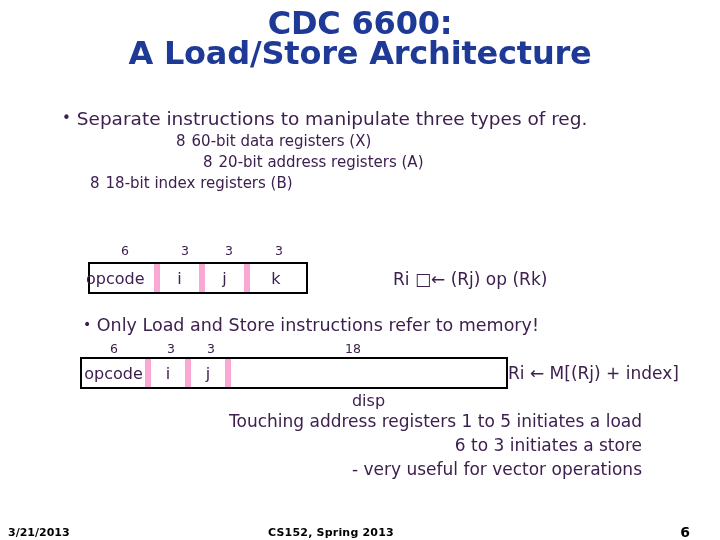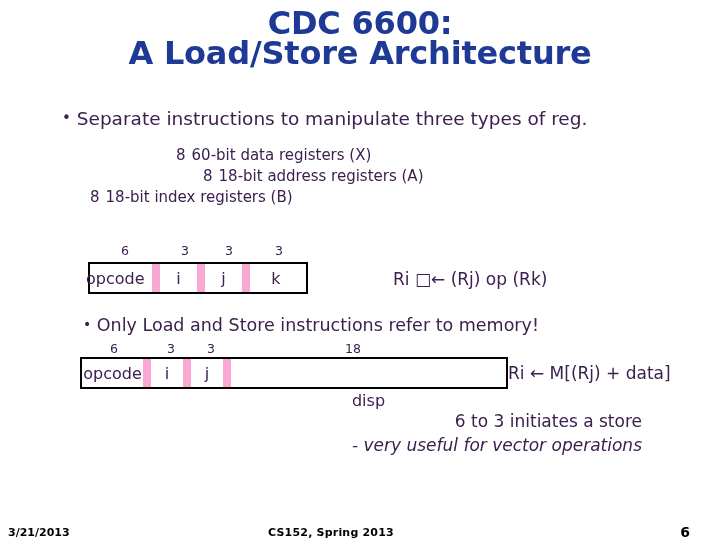--- a/index.html
+++ b/index.html
@@ -51,21 +51,21 @@
     position: absolute;
     left: 0;
     top: 131px;
     width: 720px;
     font-size: 15px;
     line-height: 21px;
     color: #3d2050;
   }
   .reg-line { white-space: nowrap; }
   .reg-line .num { margin-right: 6px; }
-  .reg-l1 { padding-left: 176px; margin-top: 14px; }
+  .reg-l1 { padding-left: 176px; }
   .reg-l2 { padding-left: 203px; }
   .reg-l3 { padding-left: 90px; }
 
   
   .bullet2 {
     position: absolute;
     left: 85px;
     top: 218px;
     font-size: 17.5px;
     line-height: 23px;
@@ -89,21 +89,21 @@
   .fmt-table {
     position: absolute;
     border: 2px solid #000000;
     box-sizing: border-box;
     background: #ffffff;
     display: flex;
     align-items: stretch;
   }
   .fmt-cell {
     box-sizing: border-box;
-    border-right: 8px solid #f9a8d4;
+    border-right: 6px solid #f9a8d4;
     display: flex;
     align-items: center;
     justify-content: center;
     color: #3d2050;
     font-size: 16px;
     overflow: visible;
     white-space: nowrap;
   }
   .fmt-cell:last-child { border-right: none; }
 
@@ -168,21 +168,21 @@
     position: absolute;
     left: 0;
     top: 409px;
     width: 642px;
     text-align: right;
     font-size: 17px;
     line-height: 24px;
     color: #3d2050;
   }
   .notes .n-line { white-space: nowrap; }
-  .notes .n-italic { font-style: italic; }
+  .notes .n-italic { }
 
   
   .footer {
     position: absolute;
     left: 0;
     top: 524px;
     width: 700px;
     height: 20px;
     color: #000000;
     font-size: 11px;
@@ -205,21 +205,21 @@
   <div class="bullet1">
     <span class="dot">•</span>
     <span>Separate instructions to manipulate three types of reg.</span>
   </div>
 
   <div class="reg-list">
     <div class="reg-line reg-l1">
       <span class="num">8</span><span>60-bit data registers (X)</span>
     </div>
     <div class="reg-line reg-l2">
-      <span class="num">8</span><span>18-bit address registers (A)</span>
+      <span class="num">8</span><span>20-bit address registers (A)</span>
     </div>
     <div class="reg-line reg-l3">
       <span class="num">8</span><span>18-bit index registers (B)</span>
     </div>
   </div>
 
 
   <div class="bitrow" id="bits1">
     <span class="b0">6</span>
     <span class="b1">3</span>
@@ -248,23 +248,24 @@
     <span class="b3">18</span>
   </div>
 
   <div class="fmt-table" id="table2">
     <div class="fmt-cell c0">opcode</div>
     <div class="fmt-cell c1">i</div>
     <div class="fmt-cell c2">j</div>
     <div class="fmt-cell c3">disp</div>
   </div>
 
-  <div class="formula2">Ri ← M[(Rj) + data]</div>
+  <div class="formula2">Ri ← M[(Rj) + index]</div>
 
   <div class="notes">
+    <div class="n-line">Touching address registers 1 to 5 initiates a load</div>
     <div class="n-line">6 to 3 initiates a store</div>
     <div class="n-line n-italic">- very useful for vector operations</div>
   </div>
 
   <div class="footer">
     <span class="footer-date">3/21/2013</span>
     <span class="footer-conf">CS152, Spring 2013</span>
     <span class="footer-page">6</span>
   </div>
 

